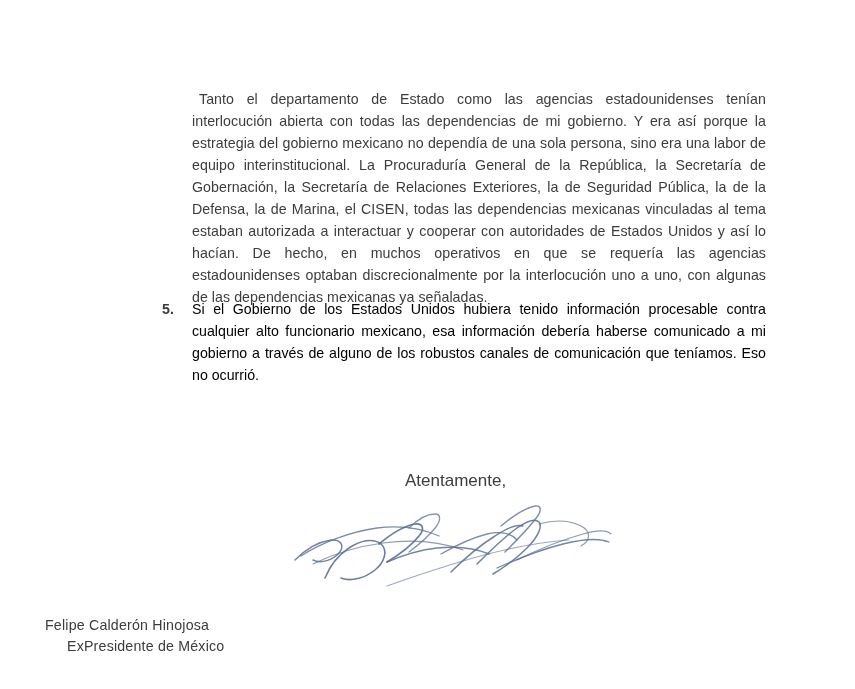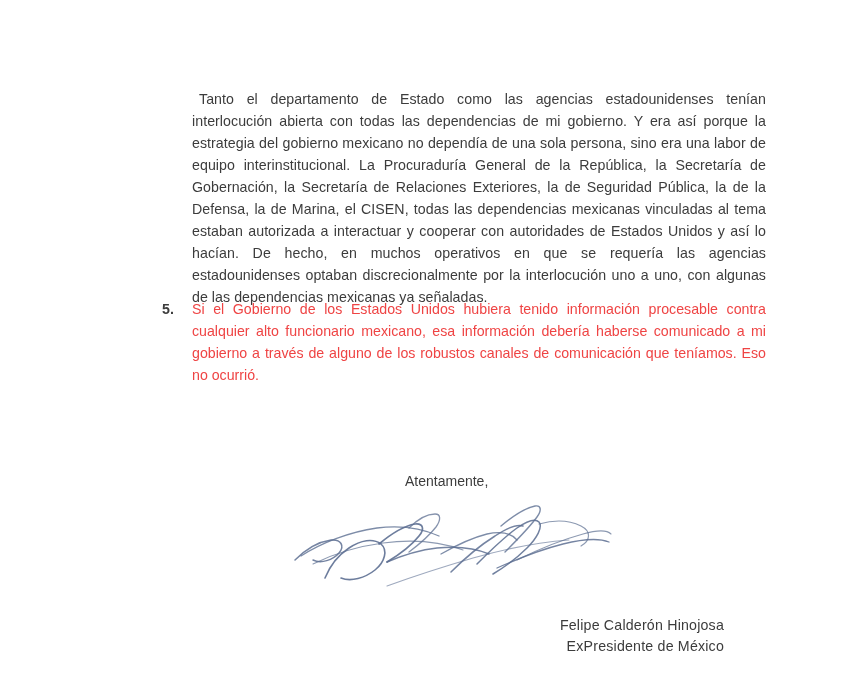--- a/index.html
+++ b/index.html
@@ -78,65 +78,65 @@
   }
   .list-marker {
     flex: 0 0 30px;
     color: #3c3c3c;
     font-size: 14.2px;
     line-height: 22px;
     font-weight: 600;
   }
   .list-text {
     flex: 1 1 auto;
-    color: #ef4444;
+    color: #000000;
     font-size: 14.2px;
     line-height: 22px;
     text-align: justify;
     text-justify: inter-word;
   }
 
   
   .para-closing {
     left: 113px;
     top: 409px;
     width: 624px;
   }
 
   
   .salutation {
     position: absolute;
     left: 376px;
     top: 470px;
     color: #3c3c3c;
-    font-size: 14px;
+    font-size: 17px;
     line-height: 22px;
   }
 
   
   .signature {
     position: absolute;
     left: 262px;
     top: 498px;
     width: 330px;
     height: 105px;
   }
   .signature svg {
     display: block;
     width: 330px;
     height: 105px;
   }
 
   
   .name-block {
     position: absolute;
-    left: 4px;
+    left: 16px;
     top: 615px;
     width: 691px;
-    text-align: right;
+    text-align: left;
   }
   .name-line {
     color: #3c3c3c;
     font-size: 14.2px;
     line-height: 21px;
     letter-spacing: 0.2px;
   }
   .name-line.shift {
     padding-left: 22px;
   }

